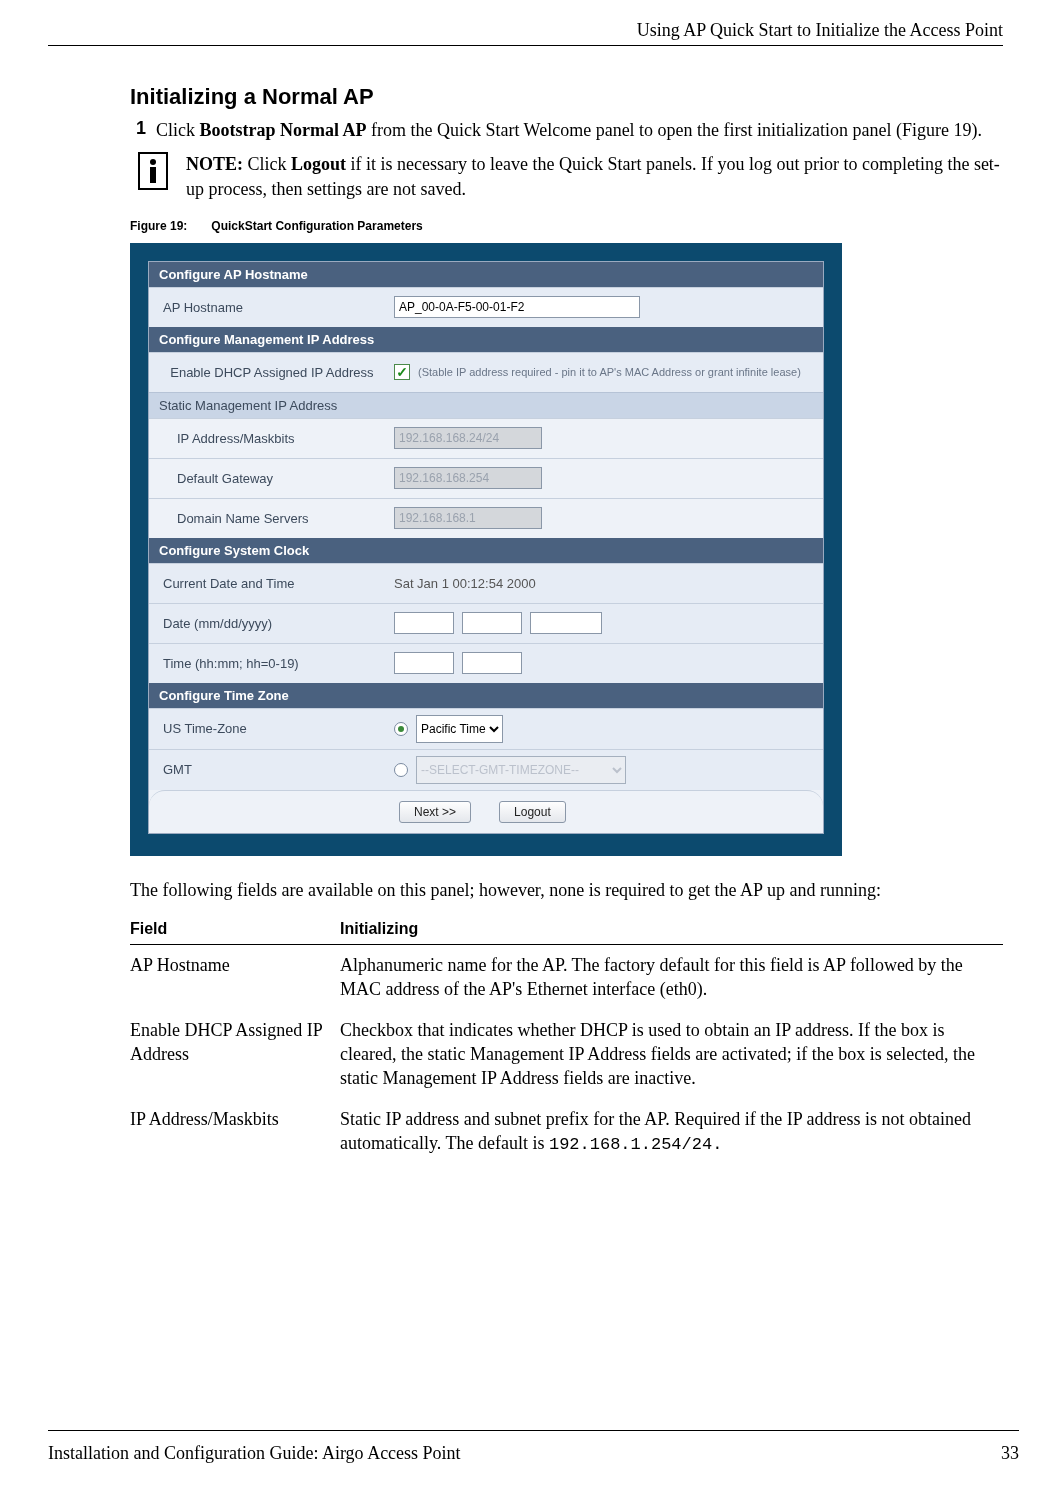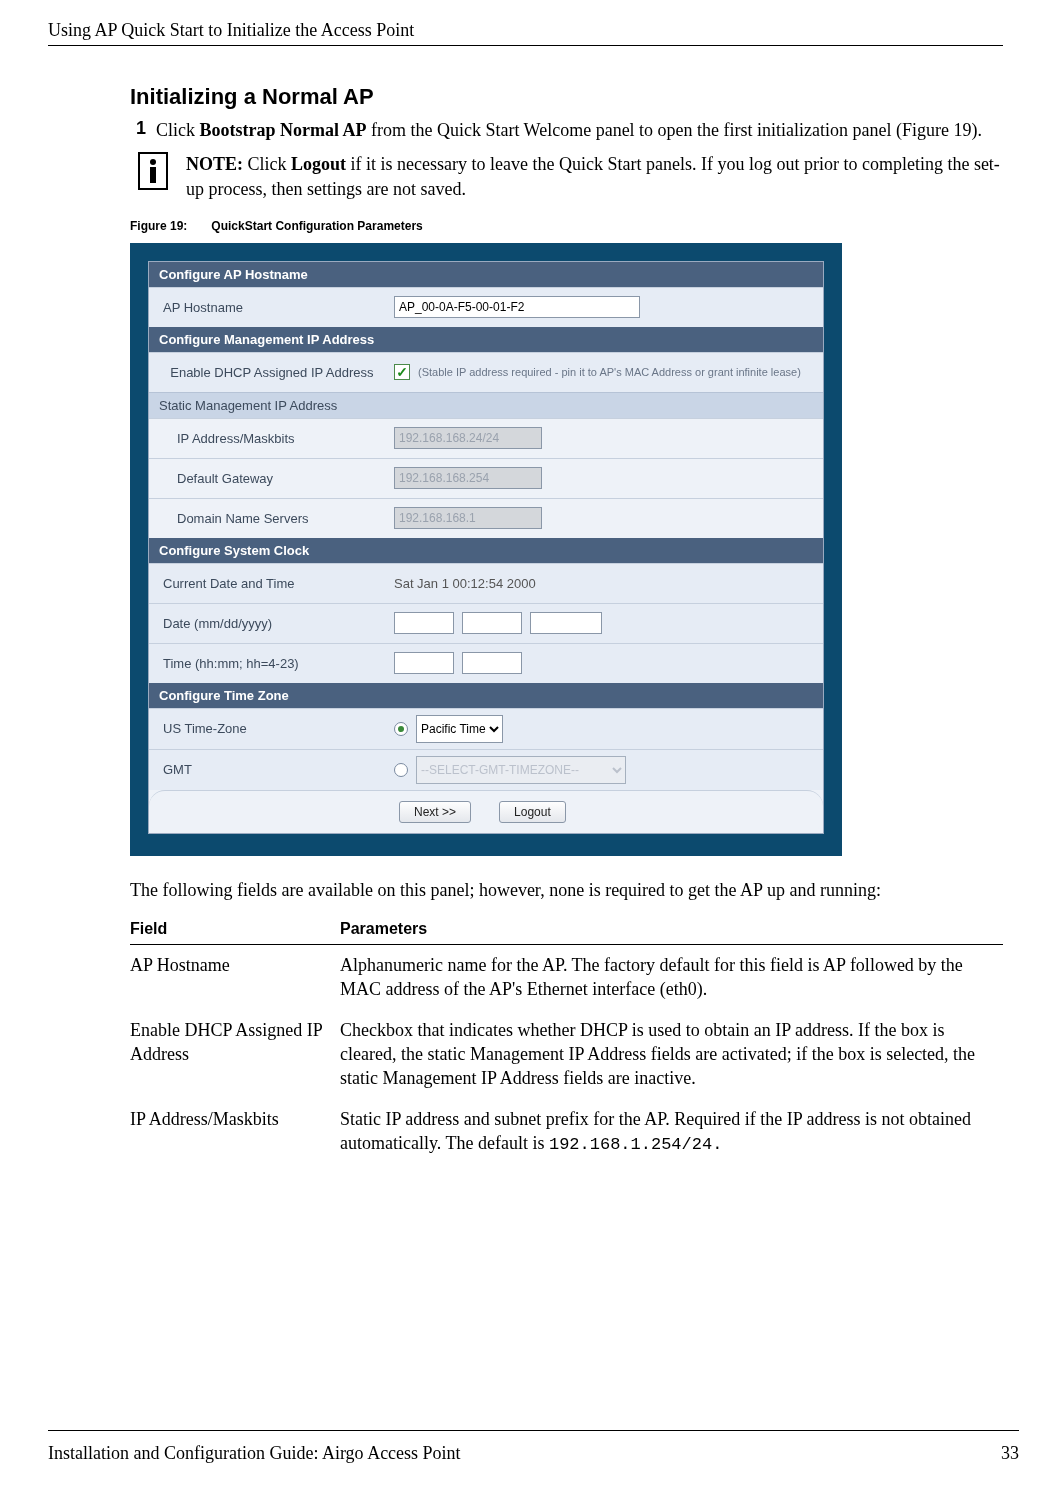--- a/index.html
+++ b/index.html
@@ -11,20 +11,21 @@
     margin: 0;
     padding: 0;
     width: 1051px;
   }
   .page {
     padding: 20px 48px 0 48px;
     position: relative;
     height: 1492px;
   }
   .header-right {
+    text-align: right;
     font-size: 18px;
     border-bottom: 1px solid #000;
     padding-bottom: 4px;
     margin-bottom: 38px;
   }
   .content {
     padding-left: 82px;
     padding-right: 0;
   }
   h2.section-title {
@@ -281,21 +282,21 @@
         </div>
         <div class="row">
           <div class="lbl">Date (mm/dd/yyyy)</div>
           <div class="val">
             <input class="txt short" style="">
             <input class="txt short" style="">
             <input class="txt short" style="width: 72px;">
           </div>
         </div>
         <div class="row">
-          <div class="lbl">Time (hh:mm; hh=4-23)</div>
+          <div class="lbl">Time (hh:mm; hh=0-19)</div>
           <div class="val">
             <input class="txt short" style="">
             <input class="txt short" style="">
           </div>
         </div>
 
         <div class="sect-hdr">Configure Time Zone</div>
         <div class="row">
           <div class="lbl">US Time-Zone</div>
           <div class="val">
@@ -324,21 +325,21 @@
 
       </div>
     </div>
 
     <p class="body-para">The following fields are available on this panel; however, none is required to get the AP up and running:</p>
 
     <table class="field-table">
       <thead>
         <tr>
           <th>Field</th>
-          <th>Parameters</th>
+          <th>Initializing</th>
         </tr>
       </thead>
       <tbody>
         <tr>
           <td class="fname">AP Hostname</td>
           <td>Alphanumeric name for the AP. The factory default for this field is AP followed by the MAC address of the AP's Ethernet interface (eth0).</td>
         </tr>
         <tr>
           <td class="fname">Enable DHCP Assigned IP Address</td>
           <td>Checkbox that indicates whether DHCP is used to obtain an IP address. If the box is cleared, the static Management IP Address fields are activated; if the box is selected, the static Management IP Address fields are inactive.</td>

